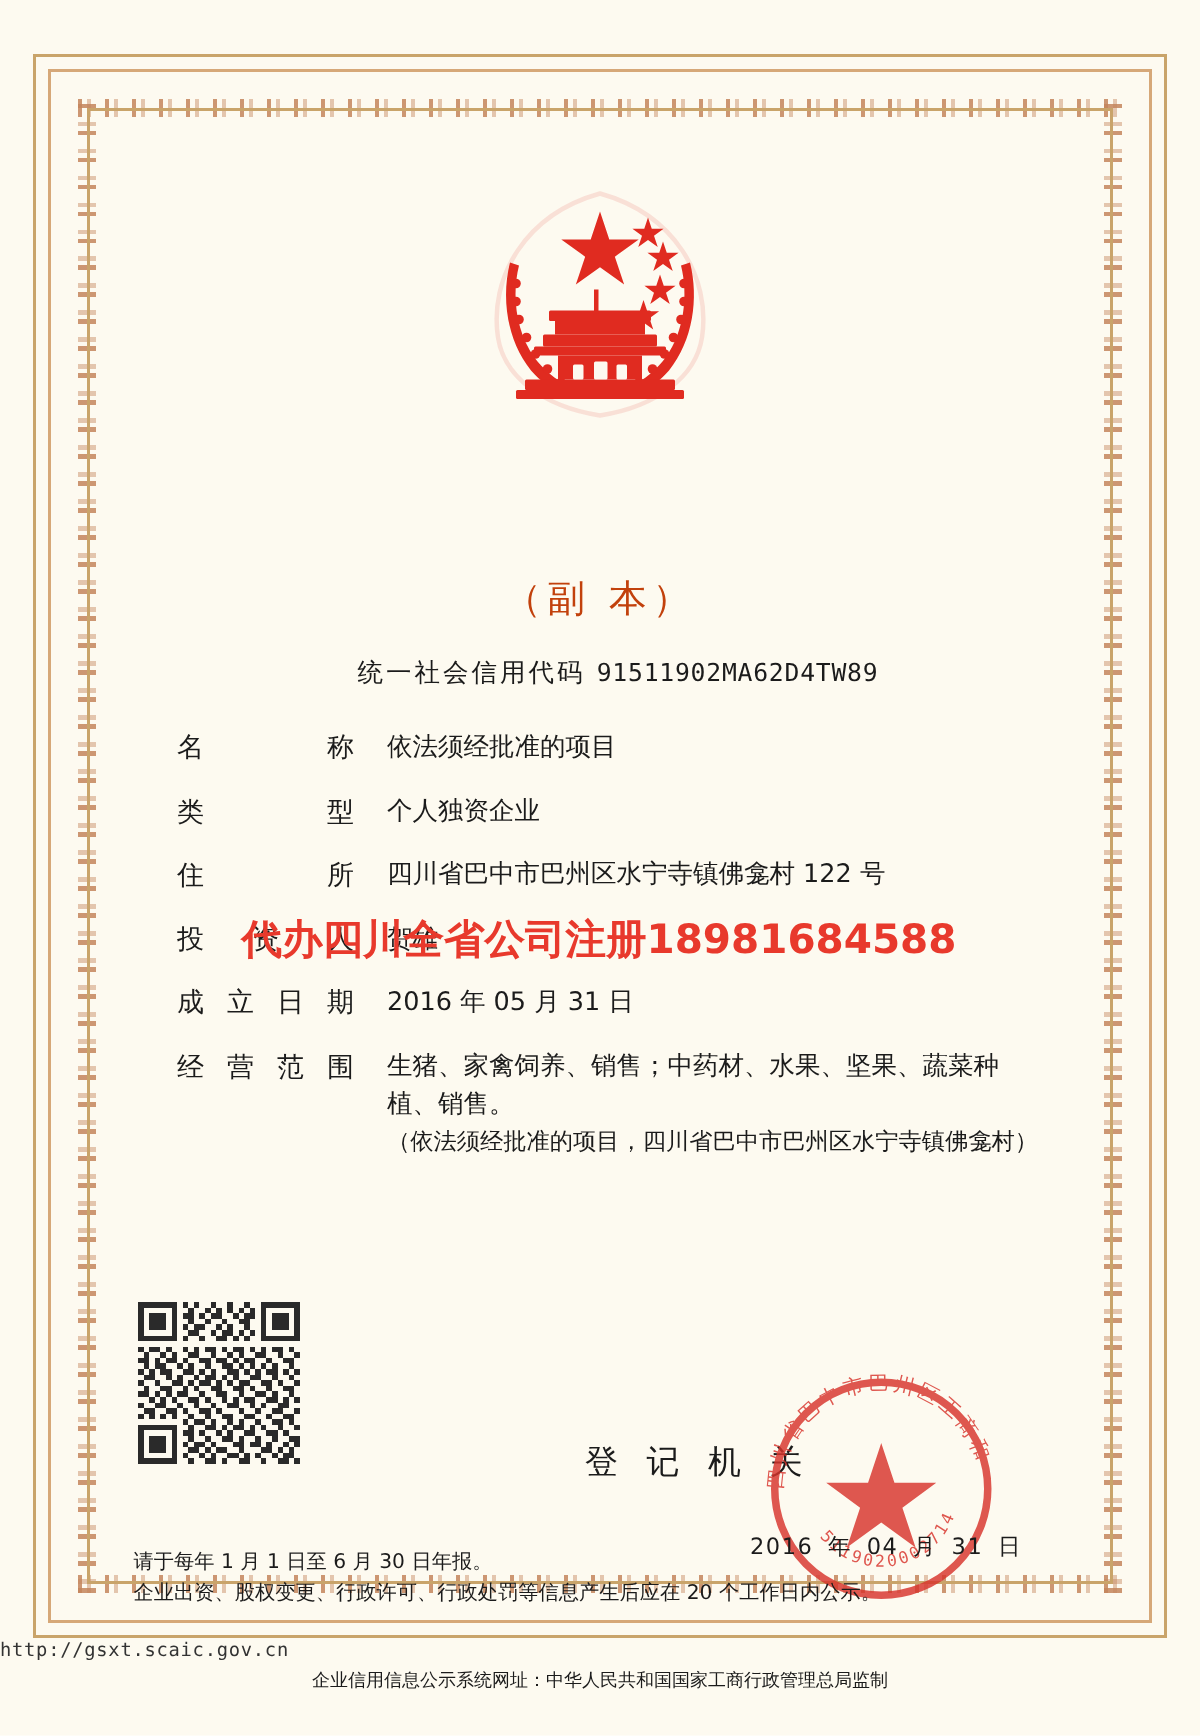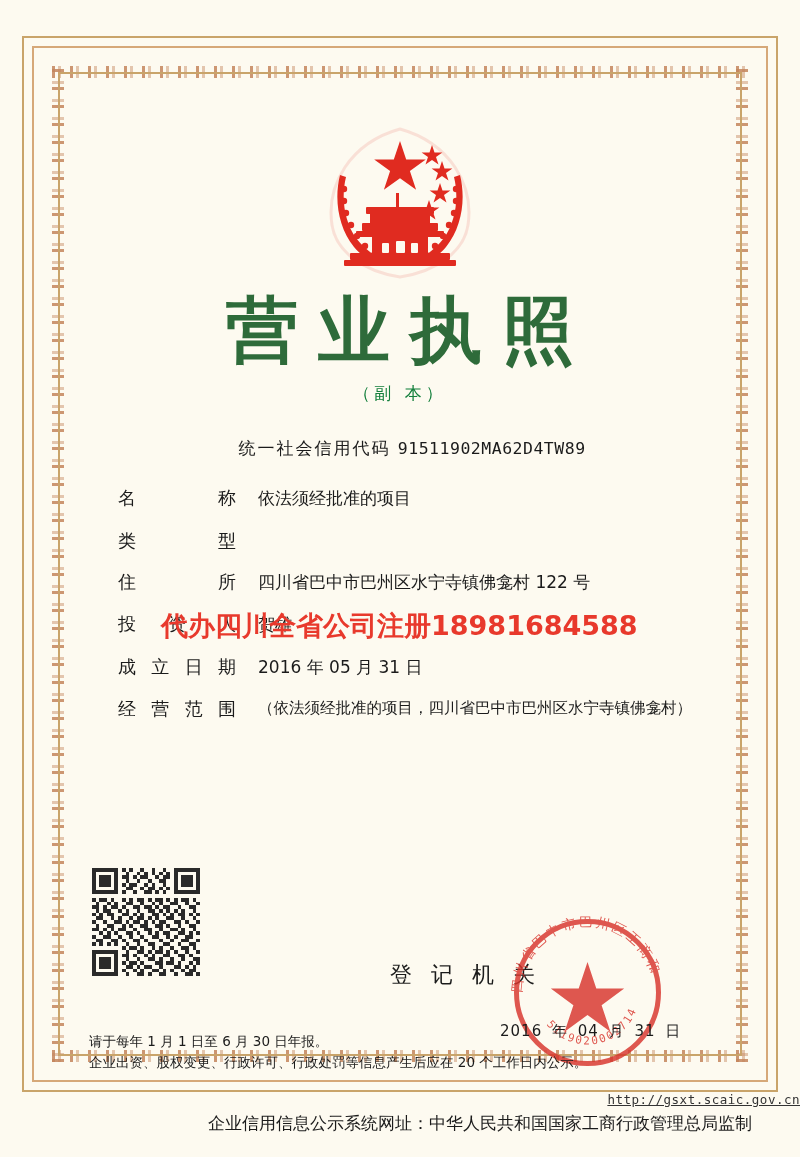--- a/index.html
+++ b/index.html
@@ -87,23 +87,23 @@
     text-indent: 20px;
     color: #2e6b3a;
   }
   .subtitle {
     position: absolute;
     left: 0;
     top: 382px;
     width: 800px;
     text-align: center;
     font-family: "DejaVu Sans", sans-serif;
-    font-size: 17px;
+    font-size: 25px;
     letter-spacing: 4px;
-    color: #15803d;
+    color: #c2410c;
   }
   .credit-code {
     position: absolute;
     left: 12px;
     top: 437px;
     width: 800px;
     text-align: center;
     font-family: "DejaVu Sans", sans-serif;
     font-size: 17px;
     letter-spacing: 2px;
@@ -211,38 +211,37 @@
     font-size: 13.5px;
     color: #1b1b1b;
     line-height: 1.55;
     margin-left: 37px;
   }
   .url {
     position: absolute;
     left: 0;
     top: 1092px;
     width: 800px;
-    text-align: right;
+    text-align: left;
     font-family: "DejaVu Sans Mono", monospace;
     font-size: 12.5px;
     color: #333;
     letter-spacing: 0.5px;
-    text-decoration: underline;
   }
   .footer {
     position: absolute;
     left: 0;
     top: 1112px;
     width: 800px;
     padding: 0 48px;
     box-sizing: border-box;
     display: flex;
-    justify-content: flex-end;
-    font-family: "DejaVu Sans", sans-serif;
-    font-size: 17px;
+    justify-content: center;
+    font-family: "DejaVu Sans", sans-serif;
+    font-size: 12px;
     color: #1b1b1b;
   }
 </style>
 </head>
 <body>
 
 <div class="page">
 
   <div class="border-outer"></div>
   <div class="guilloche"></div>
@@ -296,21 +295,20 @@
         <g fill="#fdfaf0">
           <rect x="86" y="126" width="9" height="12" rx="1"></rect>
           <rect x="72" y="128" width="7" height="10" rx="1"></rect>
           <rect x="101" y="128" width="7" height="10" rx="1"></rect>
         </g>
         <rect x="86" y="78" width="3" height="16"></rect>
       </g>
     </svg>
   </div>
 
-  <div class="title">营业执照</div>
   <div class="subtitle">（副 本）</div>
 
   <div class="credit-code">
     <span>统一社会信用代码</span>
     <span class="code-val">91511902MA62D4TW89</span>
   </div>
 
   <div class="fields">
 
     <div class="row">
@@ -319,20 +317,21 @@
         <span>称</span>
       </div>
       <div class="row-value">依法须经批准的项目</div>
     </div>
 
     <div class="row">
       <div class="row-label">
         <span>类</span>
         <span>型</span>
       </div>
+      <div class="row-value">个人独资企业</div>
     </div>
 
     <div class="row">
       <div class="row-label">
         <span>住</span>
         <span>所</span>
       </div>
       <div class="row-value">四川省巴中市巴州区水宁寺镇佛龛村 122 号</div>
     </div>
 
@@ -356,20 +355,21 @@
     </div>
 
     <div class="row">
       <div class="row-label">
         <span>经</span>
         <span>营</span>
         <span>范</span>
         <span>围</span>
       </div>
       <div class="row-value">
+        <span>生猪、家禽饲养、销售；中药材、水果、坚果、蔬菜种植、销售。</span>
         <span class="sub">（依法须经批准的项目，四川省巴中市巴州区水宁寺镇佛龛村）</span>
       </div>
     </div>
 
   </div>
 
   <div class="watermark">代办四川全省公司注册18981684588</div>
 
   <div class="qr">
     <svg viewBox="0 0 29 29" width="108" height="108" shape-rendering="crispEdges">

